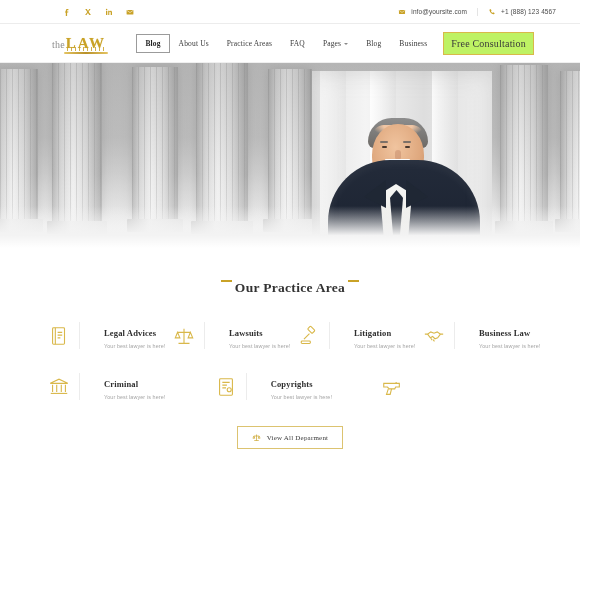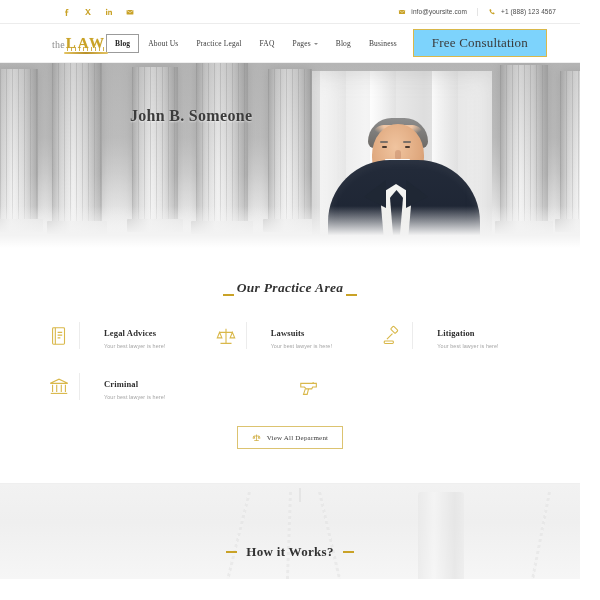--- a/index.html
+++ b/index.html
@@ -79,23 +79,23 @@
     border: 1px solid #9b9b9b; font-weight: 700; color: #222;
     padding: 4px 8px;
   }
   .caret {
     width: 0; height: 0; border-left: 2.2px solid transparent;
     border-right: 2.2px solid transparent; border-top: 2.6px solid #8a8a8a;
     display: inline-block; margin-top: 1px;
   }
   .btn-consult {
     font-family: "Liberation Serif", serif;
-    font-size: 13px; color: #3a3a3a; letter-spacing: .2px;
-    border: 1px solid #d9b84a; padding: 5px 18px; margin-left: 7px;
-    white-space: nowrap; cursor: pointer; background: #7dd3fc;
+    font-size: 10px; color: #3a3a3a; letter-spacing: .2px;
+    border: 1px solid #d9b84a; padding: 5px 7px; margin-left: 7px;
+    white-space: nowrap; cursor: pointer; background: #bef264;
   }
 
   
   .hero {
     position: relative; height: 185px; overflow: hidden;
     background: linear-gradient(180deg,#c5c5c5 0%,#bdbdbd 40%,#d6d6d6 75%,#efefef 100%);
   }
   .cols { position: absolute; inset: 0; }
   .col {
     position: absolute; bottom: 18px; width: 44px;
@@ -171,21 +171,21 @@
     background: linear-gradient(180deg,#fdfdfd,#ececec);
     border-radius: 0 0 13px 13px;
     border-bottom: 2px solid #b2765c;
   }
   .lw-nose { position:absolute; left:83px; bottom:88px; width:6px; height:10px; background: rgba(190,130,100,.45); border-radius: 3px; }
   .lw-vign { position:absolute; inset:0; box-shadow: inset 0 0 22px rgba(180,180,180,.5); }
 
   
   .practice { background:#fff; padding-top: 32px; }
   .sec-head {
-    display:flex; align-items:flex-end; justify-content:center; gap:3px;font-style:italic;
+    display:flex; align-items:flex-start; justify-content:center; gap:3px;
   }
   .dash { width: 11px; height: 1.6px; background:#c9a227; display:inline-block; }
   .sec-title {
     font-family: "Liberation Serif", serif;
     font-size: 13.5px; font-weight: 700; color:#333; letter-spacing:.3px;
   }
 
   .cards { margin-top: 26px; padding: 0 40px; }
   .crow { display:flex; }
   .crow + .crow { margin-top: 24px; }
@@ -316,21 +316,21 @@
     </div>
 
     <nav class="mainnav">
       <span class="nav-item active">
         <span>Blog</span>
       </span>
       <span class="nav-item">
         <span>About Us</span>
       </span>
       <span class="nav-item">
-        <span>Practice Legal</span>
+        <span>Practice Areas</span>
       </span>
       <span class="nav-item">
         <span>FAQ</span>
       </span>
       <span class="nav-item">
         <span>Pages</span>
         <span class="caret"></span>
       </span>
       <span class="nav-item">
         <span>Blog</span>
@@ -384,21 +384,20 @@
       <div class="lw-smile"></div>
       <div class="lw-neck"></div>
       <div class="lw-suit"></div>
       <div class="lw-shirt"></div>
       <div class="lw-collarL"></div>
       <div class="lw-collarR"></div>
       <div class="lw-tie"></div>
       <div class="lw-vign"></div>
     </div>
 
-    <div class="hero-title">John B. Someone</div>
     <div class="hero-bottom-fade"></div>
   </div>
 
   <div class="practice">
     <div class="sec-head">
       <span class="dash"></span>
       <span class="sec-title">Our Practice Area</span>
       <span class="dash"></span>
     </div>
 
@@ -439,39 +438,65 @@
               <path d="M12.5 9.5 6.5 15.5"></path>
                 <rect x="3.5" y="17.5" width="10" height="2.6" rx="1"></rect>
             </svg>
           </span>
           <span class="ctext">
             <span class="ctitle">Litigation</span>
             <span class="csub" style="display:block">Your best lawyer is here!</span>
           </span>
         </div>
 
+        <div class="card">
+          <span class="cicon">
+            <svg width="22" height="22" viewBox="0 0 24 24" fill="none" stroke="#d9b84a" stroke-width="1.2">
+              <path d="M2 10h3l3.5-2.5L12 9l3.5-1.5L19 10h3"></path>
+                <path d="M5 10l3 4 2.5-1.5L13 15l3-1 3-4"></path>
+                <path d="M8.5 14.5 10 16.5M11 16l1.5 1.8"></path>
+            </svg>
+          </span>
+          <span class="ctext">
+            <span class="ctitle">Business Law</span>
+            <span class="csub" style="display:block">Your best lawyer is here!</span>
+          </span>
+        </div>
       </div>
 
       <div class="crow">
 
 
         <div class="card">
           <span class="cicon">
             <svg width="22" height="22" viewBox="0 0 24 24" fill="none" stroke="#d9b84a" stroke-width="1.2">
               <path d="M2.5 8 12 3.5 21.5 8z"></path>
                 <path d="M5 9.5v8M9.5 9.5v8M14.5 9.5v8M19 9.5v8"></path>
                 <path d="M3 19h18"></path>
             </svg>
           </span>
           <span class="ctext">
             <span class="ctitle">Criminal</span>
             <span class="csub" style="display:block">Your best lawyer is here!</span>
           </span>
         </div>
 
+        <div class="card">
+          <span class="cicon">
+            <svg width="22" height="22" viewBox="0 0 24 24" fill="none" stroke="#d9b84a" stroke-width="1.2">
+              <rect x="5" y="3" width="14" height="18" rx="1"></rect>
+                <path d="M8 7h8M8 10h5M8 13h4"></path>
+                <circle cx="15.5" cy="15" r="2.2"></circle>
+            </svg>
+          </span>
+          <span class="ctext">
+            <span class="ctitle">Copyrights</span>
+            <span class="csub" style="display:block">Your best lawyer is here!</span>
+          </span>
+        </div>
 
         <div class="card">
           <span class="cicon">
             <svg width="22" height="22" viewBox="0 0 24 24" fill="none" stroke="#d9b84a" stroke-width="1.2">
               <path d="M3 8h17v4h-4l-1 2H9l-2-2H3z"></path>
                 <path d="M8 14l-2 6h4l1.5-6"></path>
                 <path d="M16.5 8V6.5"></path>
             </svg>
           </span>
         </div>
@@ -484,29 +509,14 @@
           <svg width="9" height="9" viewBox="0 0 24 24" fill="none" stroke="#c9a227" stroke-width="1.8">
             <path d="M12 4v16M6 20h12M5 8h14"></path>
               <path d="M5 8 2.5 14h5zM19 8l-2.5 6h5z"></path>
           </svg>
         </span>
         <span class="valabel">View All Deparment</span>
       </span>
     </div>
   </div>
 
-  <div class="how">
-    <div class="scales">
-      <div class="beam"></div>
-      <div class="chain c1"></div>
-      <div class="chain c2"></div>
-      <div class="chain c3"></div>
-      <div class="chain c4"></div>
-      <div class="pillar"></div>
-    </div>
-    <div class="how-head">
-      <span class="dash"></span>
-      <span class="how-title">How it Works?</span>
-      <span class="dash"></span>
-    </div>
-  </div>
 
 </div>
 
 </body></html>

